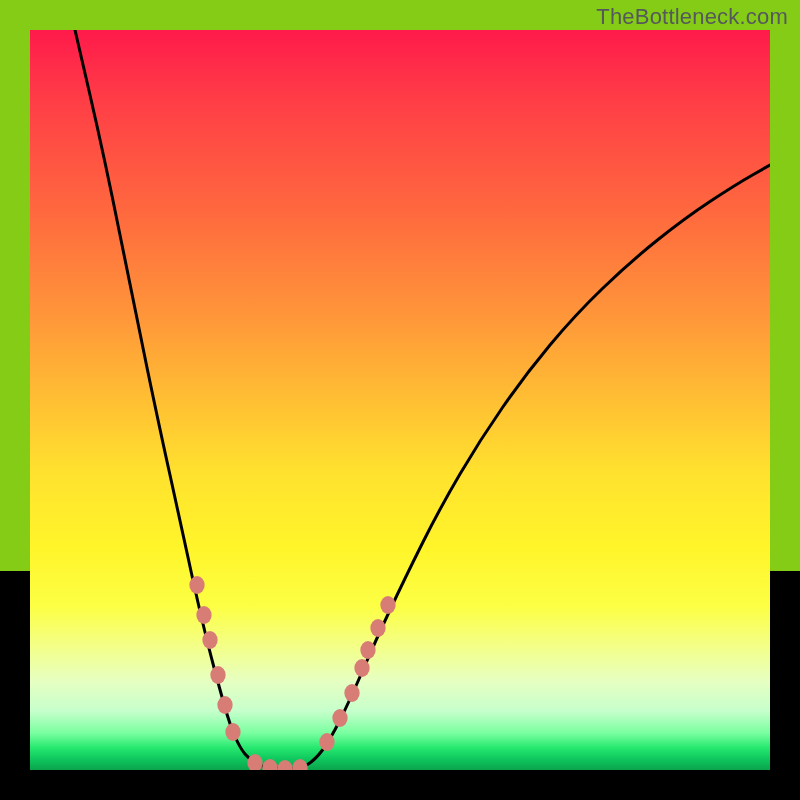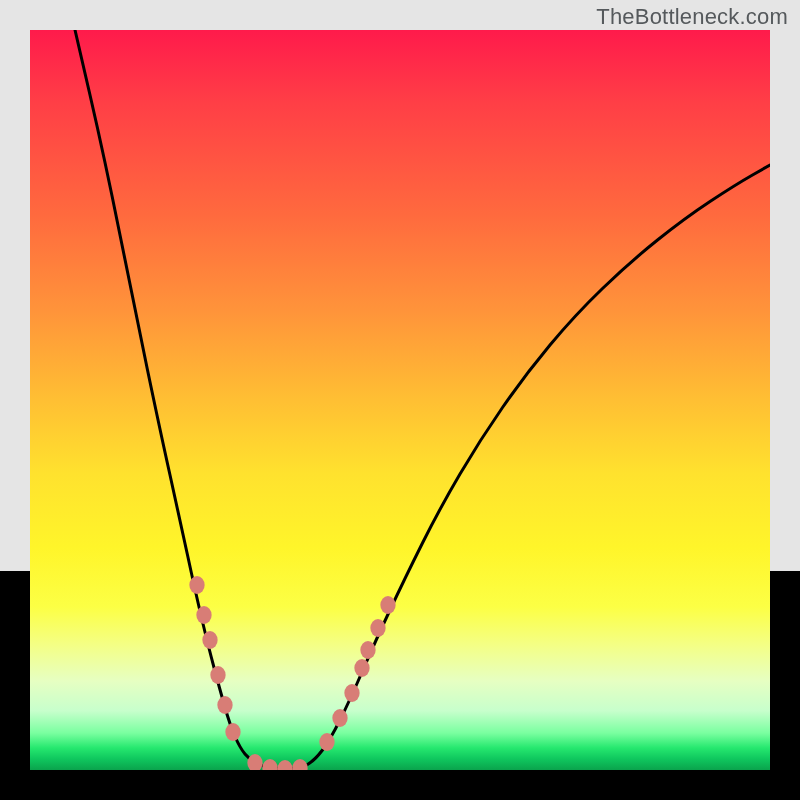--- a/index.html
+++ b/index.html
@@ -10,21 +10,21 @@
     background: #000;
     overflow: hidden;
     font-family: Arial, Helvetica, sans-serif;
   }
   .frame {
     position: absolute;
     left: 0;
     top: 0;
     width: 800px;
     height: 571px;
-    background: #e5e5e5;
+    background: #84cc16;
   }
   .plot {
     position: absolute;
     left: 30px;
     top: 30px;
     width: 740px;
     height: 740px;
     background: linear-gradient(to bottom,
       #ff1a4b 0%,
       #ff3f46 10%,

